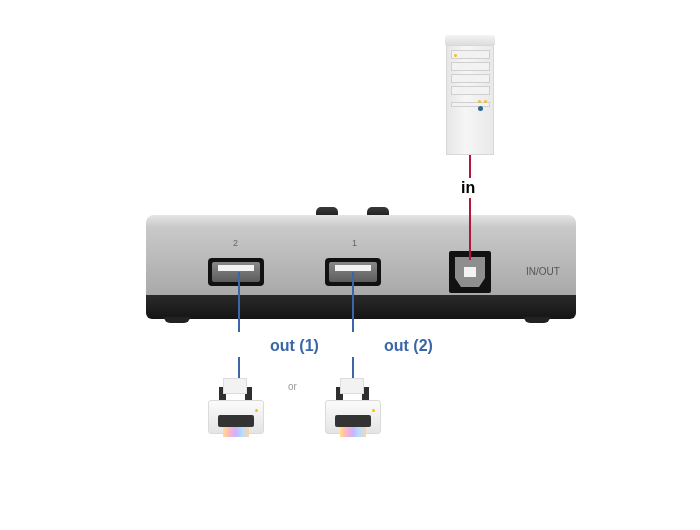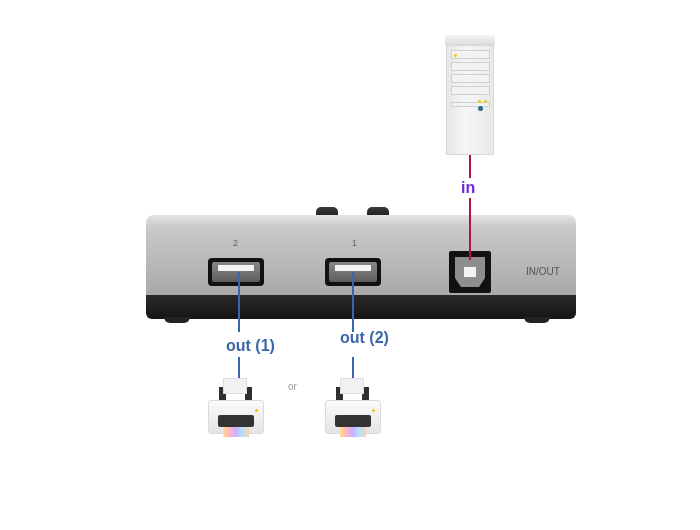--- a/index.html
+++ b/index.html
@@ -24,22 +24,22 @@
     position: absolute; left: 4px; width: 39px; height: 9px;
     background: #f2f2f2; border: 1px solid #cfcfcf; box-sizing: border-box;
   }
   .led-y { position:absolute; width:3px; height:3px; background:#f3c20e; border-radius:50%; }
   .pwr { position:absolute; width:5px; height:5px; background:#2b6a8c; border-radius:50%; }
 
   
   .line-red { background: #b0173c; width: 2px; }
   .line-blue { background: #3b67a8; width: 2px; }
 
-  .label-in { color: #6d28d9; font-weight: bold; font-size: 16px; }
-  .label-out { color: #3b67a8; font-weight: bold; font-size: 16px; }
+  .label-in { color: #000000; font-weight: bold; font-size: 16px; }
+  .label-out { color: #3b67a8; font-weight: bold; font-size: 16px; margin-left: 44px; }
   .label-or { color: #9a9a9a; font-size: 10px; }
 
   
   .box { left: 146px; top: 215px; width: 430px; height: 112px; }
   .box .knob {
     position: absolute; top: -8px; width: 22px; height: 14px;
     background: linear-gradient(#3a3a3a, #111); border-radius: 5px 5px 0 0;
   }
   .box .silver {
     position: absolute; left: 0; top: 0; width: 430px; height: 80px;
@@ -149,21 +149,21 @@
     <div class="inner">
         <div class="tongue"></div>
       </div>
   </div>
   <div class="inout" style="left:360px;top:51px;">IN/OUT</div>
 </div>
 
 <div class="abs line-blue" style="left:238px;top:272px;height:60px;"></div>
 <div class="abs line-blue" style="left:352px;top:272px;height:60px;"></div>
 <div class="abs label-out" style="left:226px;top:337px;">out (1)</div>
-<div class="abs label-out" style="left:340px;top:329px;">out (2)</div>
+<div class="abs label-out" style="left:340px;top:337px;">out (2)</div>
 <div class="abs line-blue" style="left:238px;top:357px;height:22px;"></div>
 <div class="abs line-blue" style="left:352px;top:357px;height:22px;"></div>
 
 <div class="abs printer" style="left:208px;top:378px;">
   <div class="side-l"></div>
     <div class="side-r"></div>
   <div class="paper-top"></div>
   <div class="chassis"></div>
   <div class="slot"></div>
   <div class="rainbow"></div>

